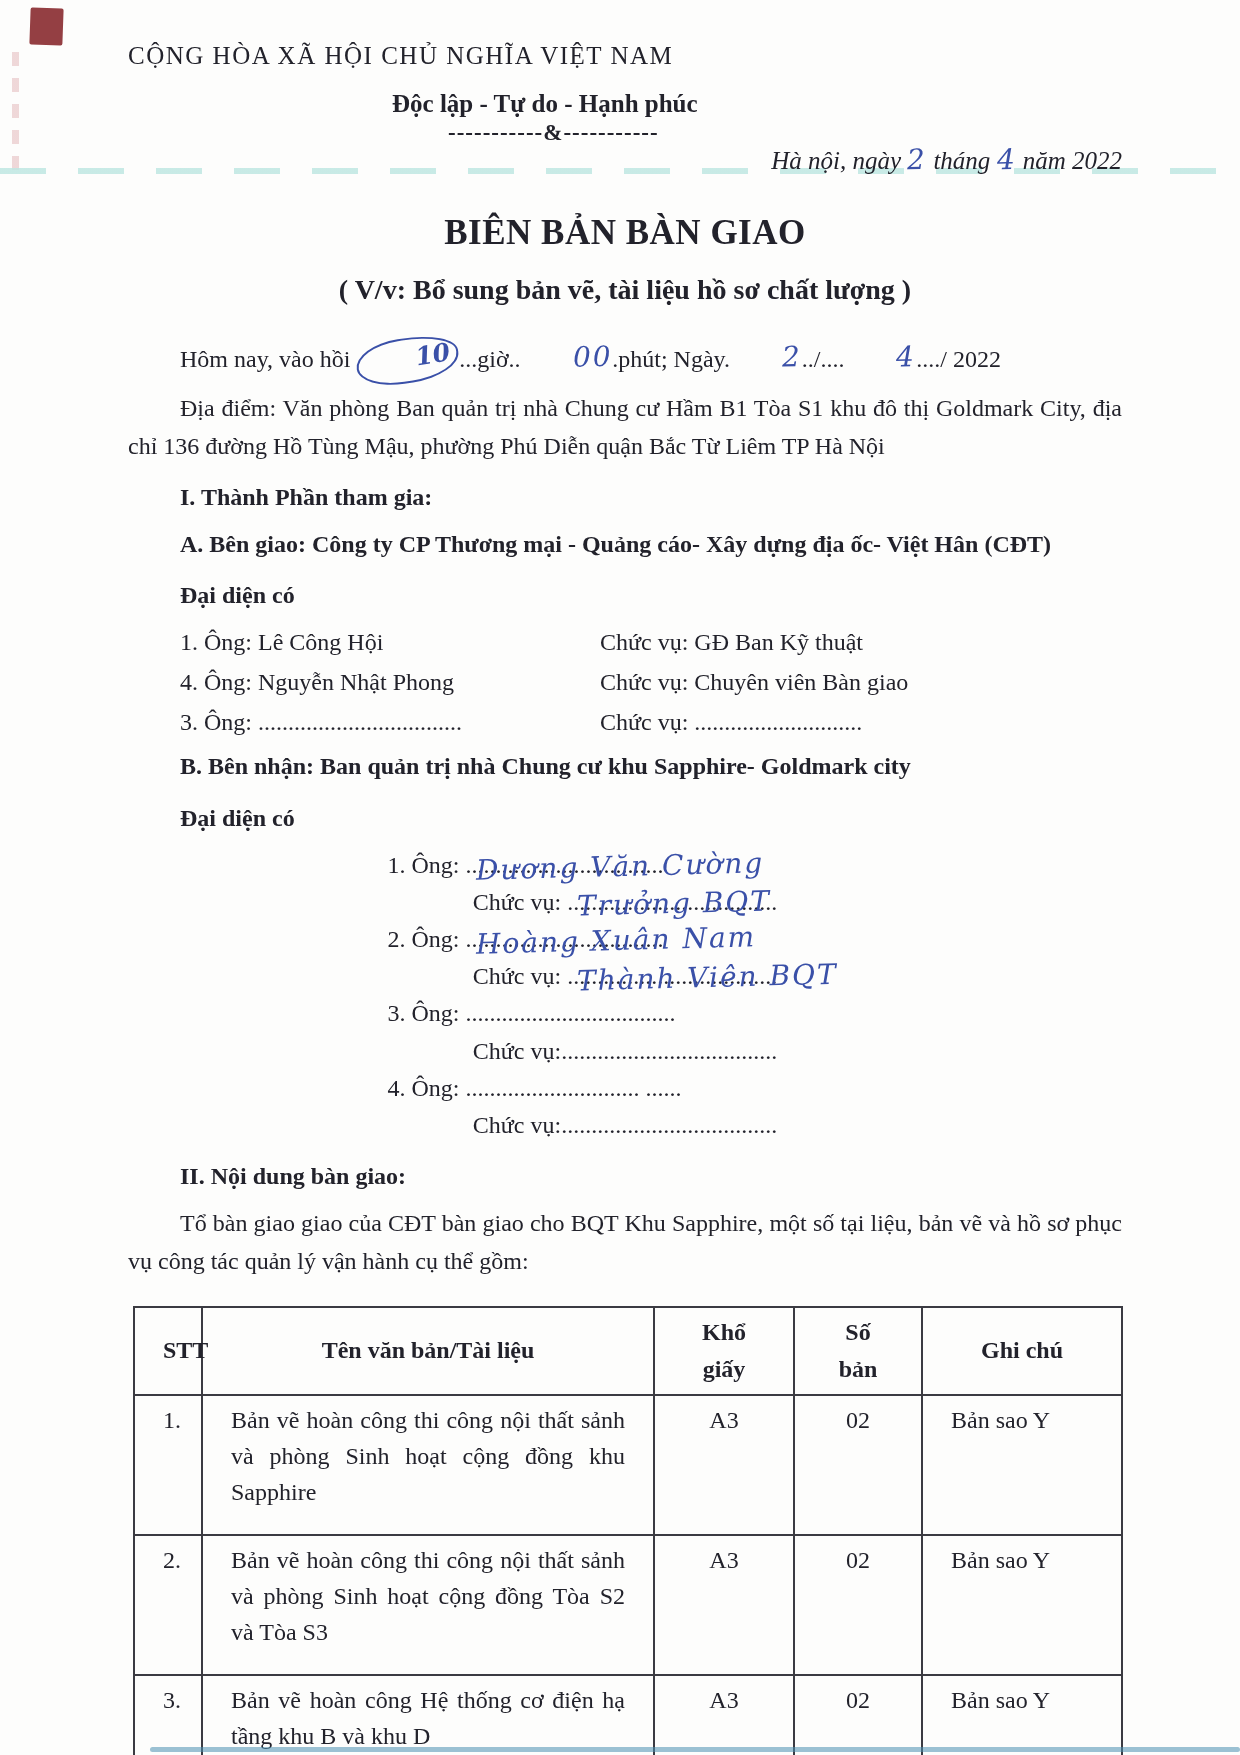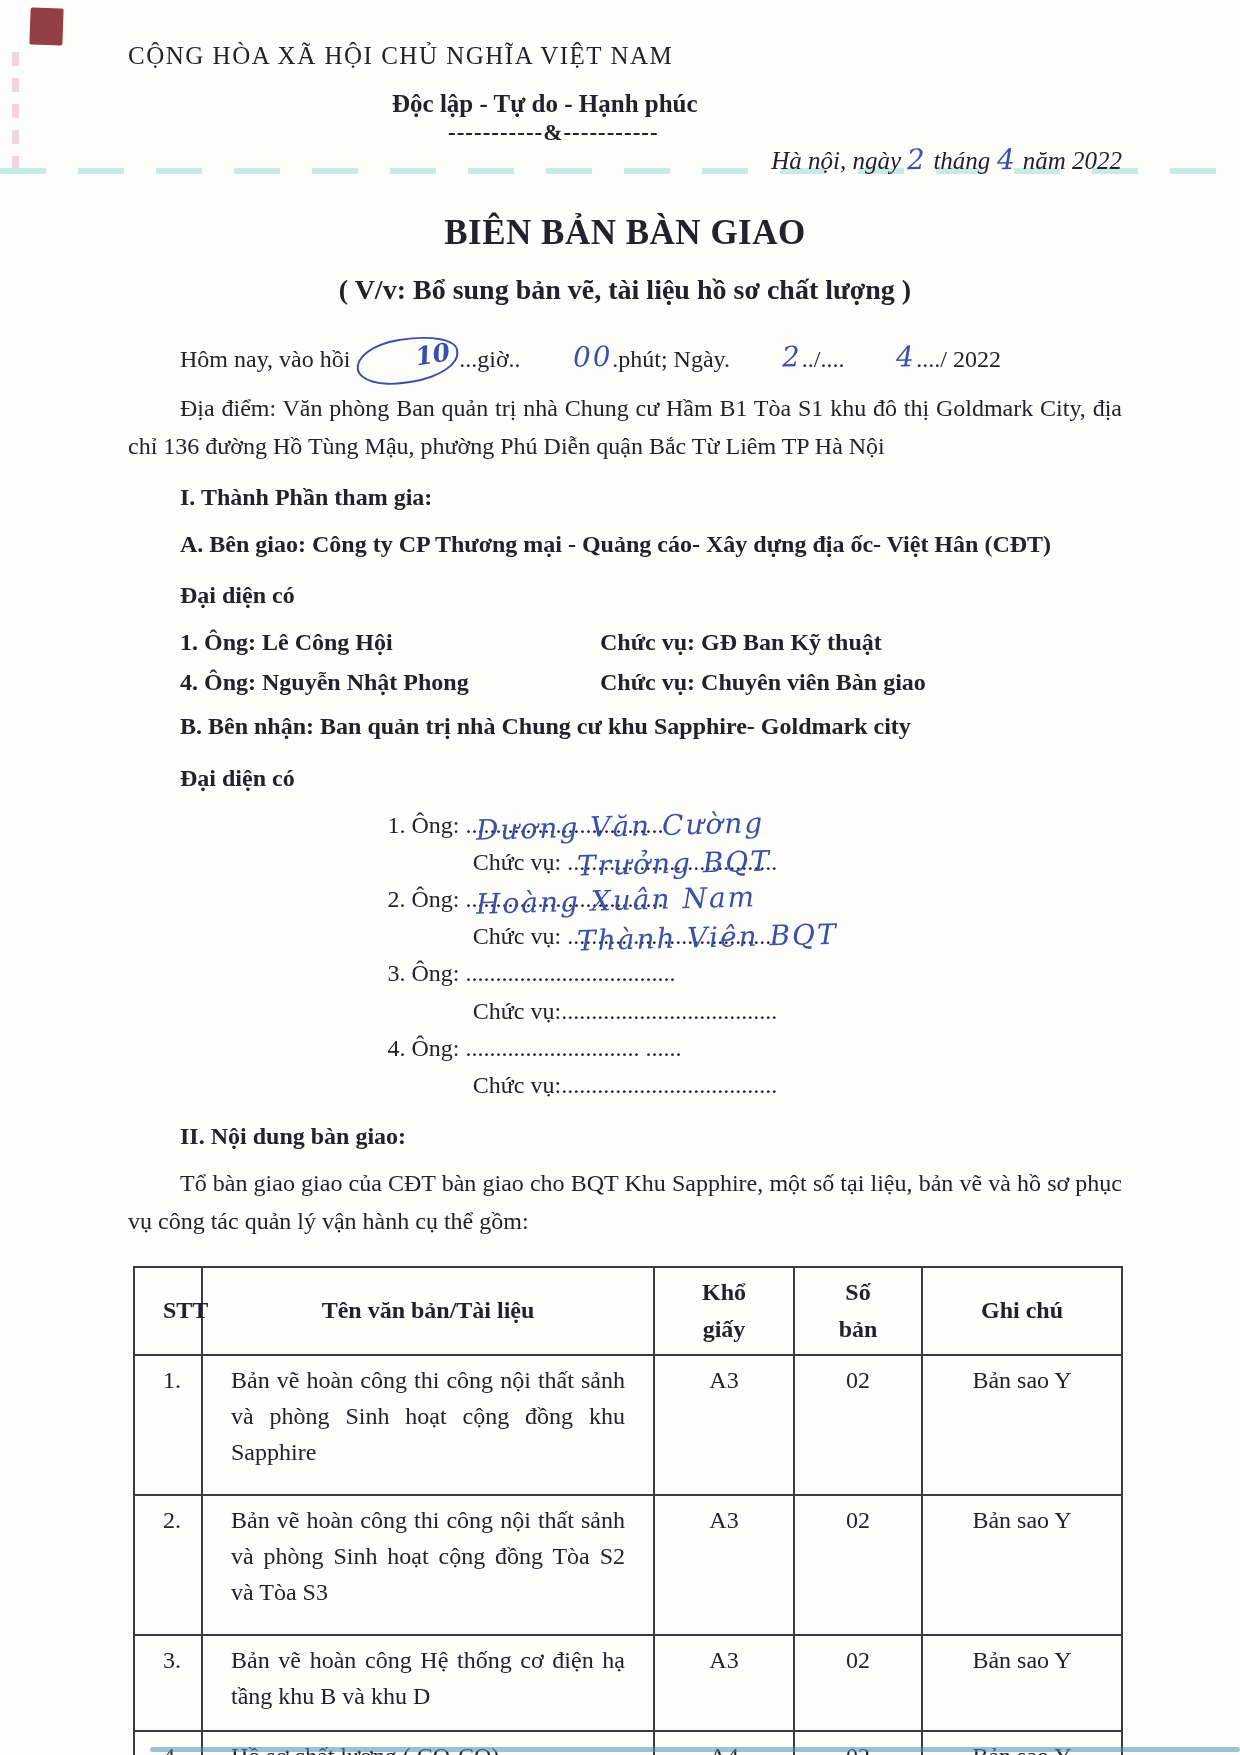--- a/index.html
+++ b/index.html
@@ -35,42 +35,42 @@
   .divider { position:absolute; left:448px; top:120px; font-size:23px; font-weight:bold; letter-spacing:1px; }
   .dateline{ position:absolute; right:118px; top:143px; font-size:25px; font-style:italic; white-space:nowrap; }
   
   .content { padding:0 118px 0 128px; font-size:24px; line-height:1.55; }
   .title-block { text-align:center; margin:10px 0 24px; }
   .doc-title { font-size:35px; font-weight:bold; letter-spacing:.5px; }
   .doc-subtitle { font-size:28px; font-weight:bold; margin-top:8px; }
   .para { text-indent:52px; text-align:justify; margin:0 0 8px; }
   .heading { font-weight:bold; margin:14px 0 10px; padding-left:52px; }
   .party { font-weight:bold; text-indent:52px; text-align:justify; margin:4px 0 8px; }
-  .rep-row { display:flex; margin-left:52px; align-items:baseline; min-height:40px;font-weight:bold; }
+  .rep-row { display:flex; margin-left:52px; align-items:baseline; min-height:40px; }
   .rep-row .left { width:420px; }
   .rb-row { display:flex; align-items:center; min-height:55px;flex-direction:column; }
   .rb-row .left { width:475px; }
   .fill { position:relative; display:inline-block; }
   .fill .hw-over { position:absolute; left:10px; bottom:-4px; white-space:nowrap; }
   
   .hw { font-family:"DejaVu Serif",serif; font-style:italic; color:#3a50a8; }
   .hw-big { font-size:28px; letter-spacing:2px; display:inline-block; transform:rotate(-1.5deg); }
   .scribble {
     display:inline-block; border:2px solid #3a50a8;
     border-radius:50% 60% 55% 50% / 60% 50% 60% 55%;
     padding:0 6px 2px; transform:rotate(-9deg); font-weight:bold; font-size:25px;
   }
   
   table.docs { border-collapse:collapse; margin:26px 0 0 5px; width:988px; table-layout:fixed; }
   table.docs th, table.docs td { border:2px solid #3b3b42; padding:6px 28px; font-size:24px; vertical-align:top; }
   table.docs th { font-weight:bold; text-align:center; height:40px; vertical-align:middle; }
   td.c-stt  { text-align:center; }
   td.c-name { text-align:justify; line-height:1.5; }
   td.c-size, td.c-copies { text-align:center;margin-top:31px; }
-  td.c-note { text-align:center; }
+  td.c-note { text-align:left; }
   tr.r-tall  td { height:126px; }
   tr.r-med   td { height:82px; }
   tr.r-med2  td { height:94px; }
   tr.r-last  td { height:98px; }
 </style>
 </head>
 <body>
 
 <div class="page">
 
@@ -110,20 +110,24 @@
     <p class="party">A. Bên giao: Công ty CP Thương mại - Quảng cáo- Xây dựng địa ốc- Việt Hân (CĐT)</p>
     <div class="heading">Đại diện có</div>
 
     <div class="rep-row">
       <span class="left">1. Ông: Lê Công Hội</span>
       <span>Chức vụ: GĐ Ban Kỹ thuật</span>
     </div>
     <div class="rep-row">
       <span class="left">4. Ông: Nguyễn Nhật Phong</span>
       <span>Chức vụ: Chuyên viên Bàn giao</span>
+    </div>
+    <div class="rep-row">
+      <span class="left">3. Ông: ..................................</span>
+      <span>Chức vụ: ............................</span>
     </div>
 
     <p class="party">B. Bên nhận: Ban quản trị nhà Chung cư khu Sapphire- Goldmark city</p>
     <div class="heading">Đại diện có</div>
 
     <div class="rb-row">
       <span class="left">
         <span>1. Ông:</span>
         <span class="fill"><span>.................................</span><span class="hw hw-big hw-over">Dương Văn Cường</span></span>
       </span>

